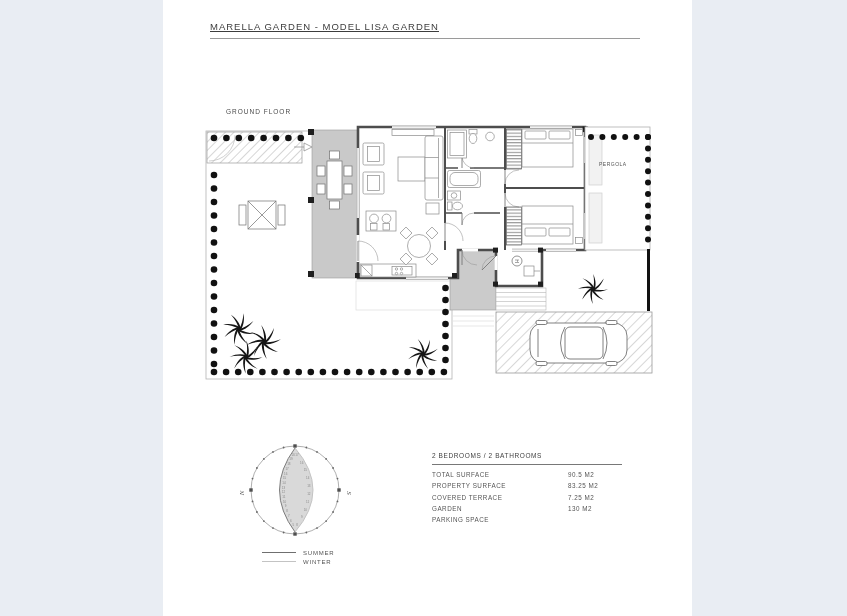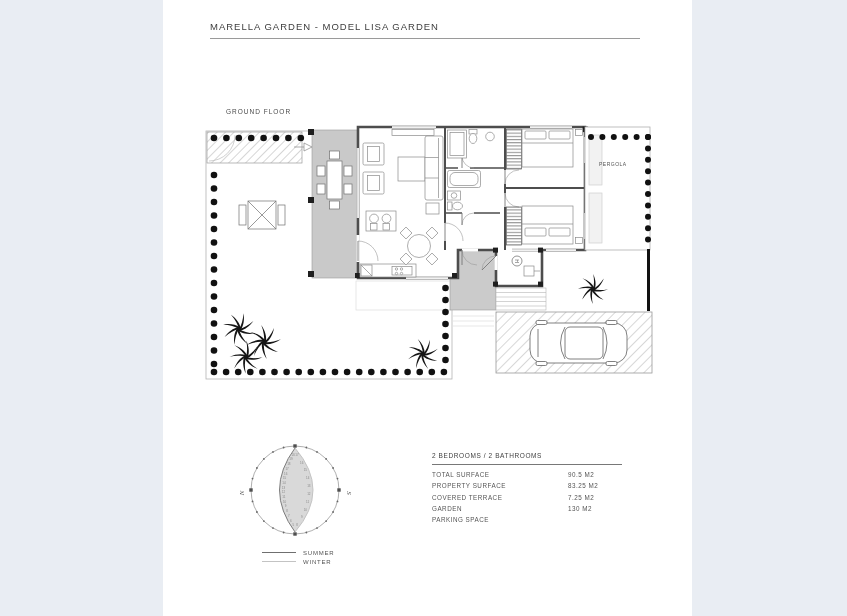--- a/index.html
+++ b/index.html
@@ -2,21 +2,21 @@
 <html><head>
 <meta charset="utf-8">
 <style>
   html,body{margin:0;padding:0;}
   body{
     width:847px;height:616px;position:relative;overflow:hidden;
     background:#e9edf3;
     font-family:"Liberation Sans", sans-serif;
   }
   .sheet{position:absolute;left:163px;top:0;width:529px;height:616px;background:#ffffff;}
-  .title{position:absolute;left:47px;top:21px;font-size:9.5px;letter-spacing:1px;color:#3d3d3d;white-space:nowrap;}
+  .title{position:absolute;left:47px;top:21px;font-size:9.5px;letter-spacing:1px;color:#3d3d3d;white-space:nowrap;text-decoration:underline;}
   .title-rule{position:absolute;left:47px;top:38px;width:430px;height:1px;background:#9a9a9a;}
   .fp-label{position:absolute;left:63px;top:108px;font-size:6.5px;letter-spacing:1px;color:#4a4a4a;}
   .fp-svg{position:absolute;left:37px;top:123px;}
   .compass-svg{position:absolute;left:74px;top:436px;}
   .legend{position:absolute;left:99px;top:548px;}
   .legend-row{display:flex;align-items:center;gap:7px;height:9px;}
   .legend-line{width:34px;height:1px;background:#6f6f6f;display:inline-block;}
   .legend-line.light{background:#c3c3c3;}
   .legend-label{font-size:6px;letter-spacing:0.8px;color:#555;}
   .details{position:absolute;left:269px;top:452px;width:200px;}

